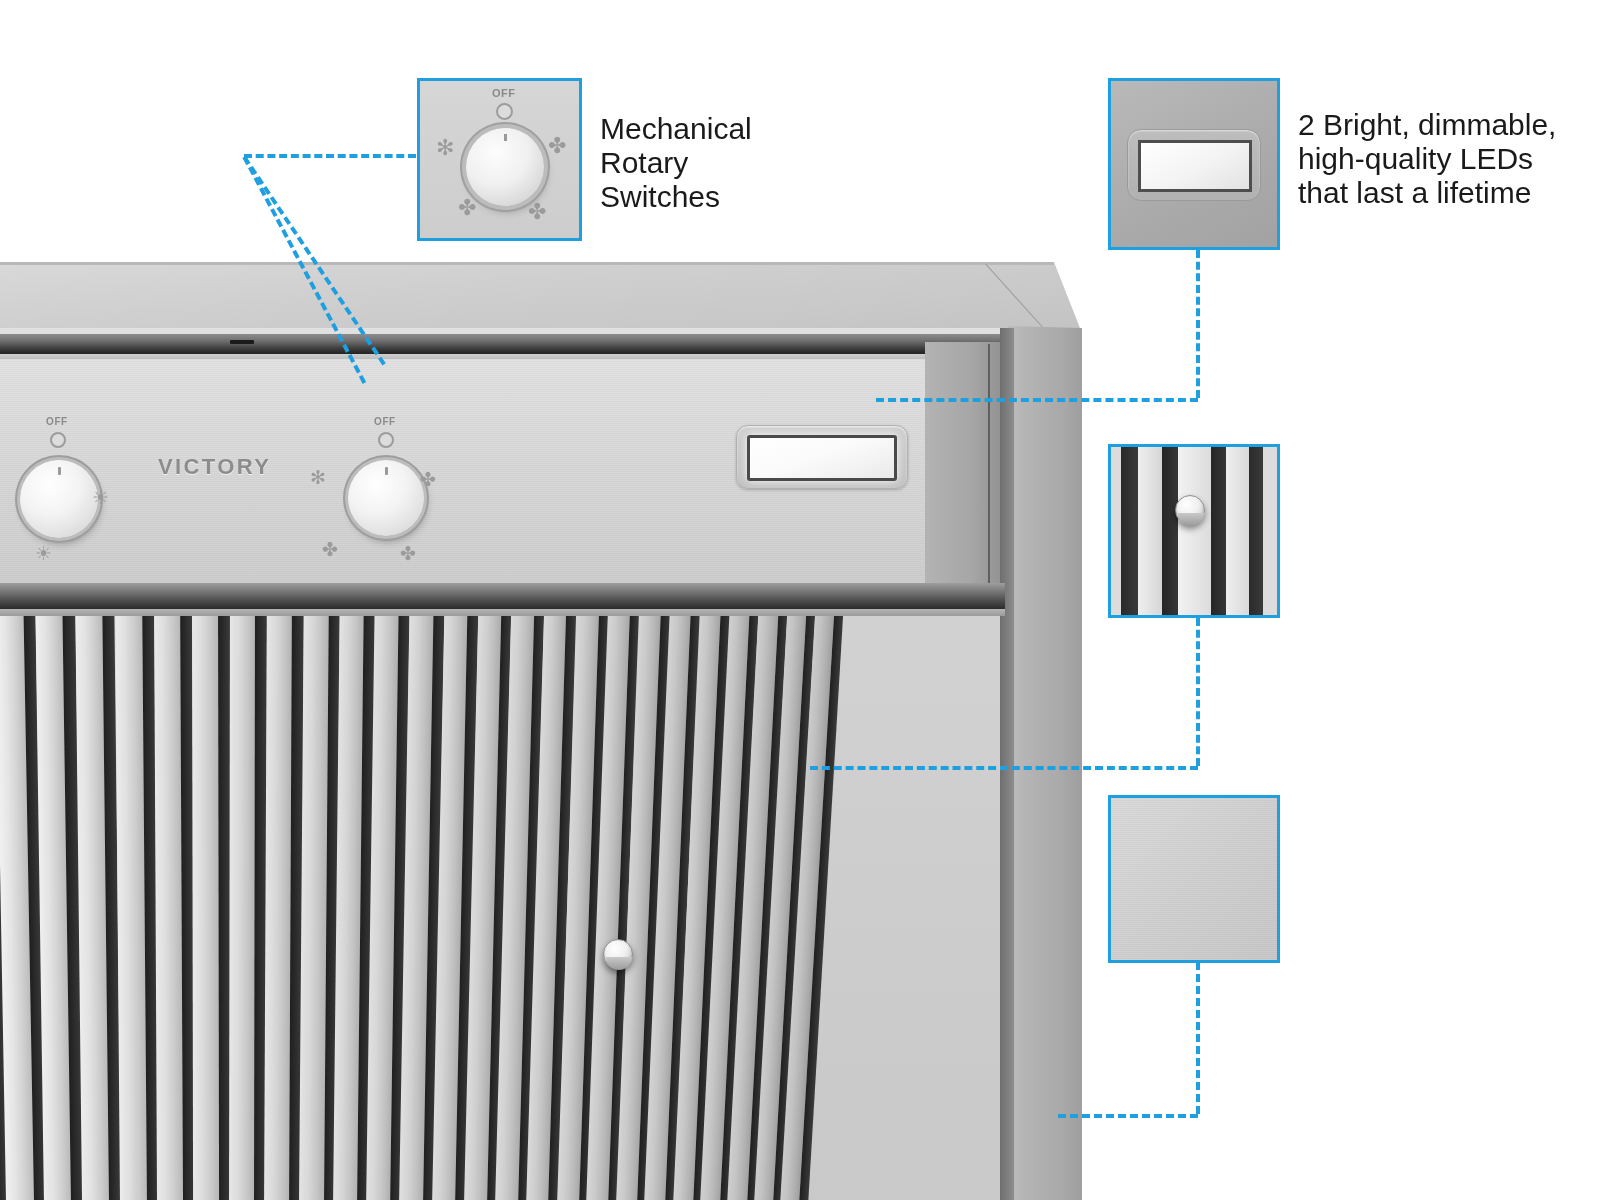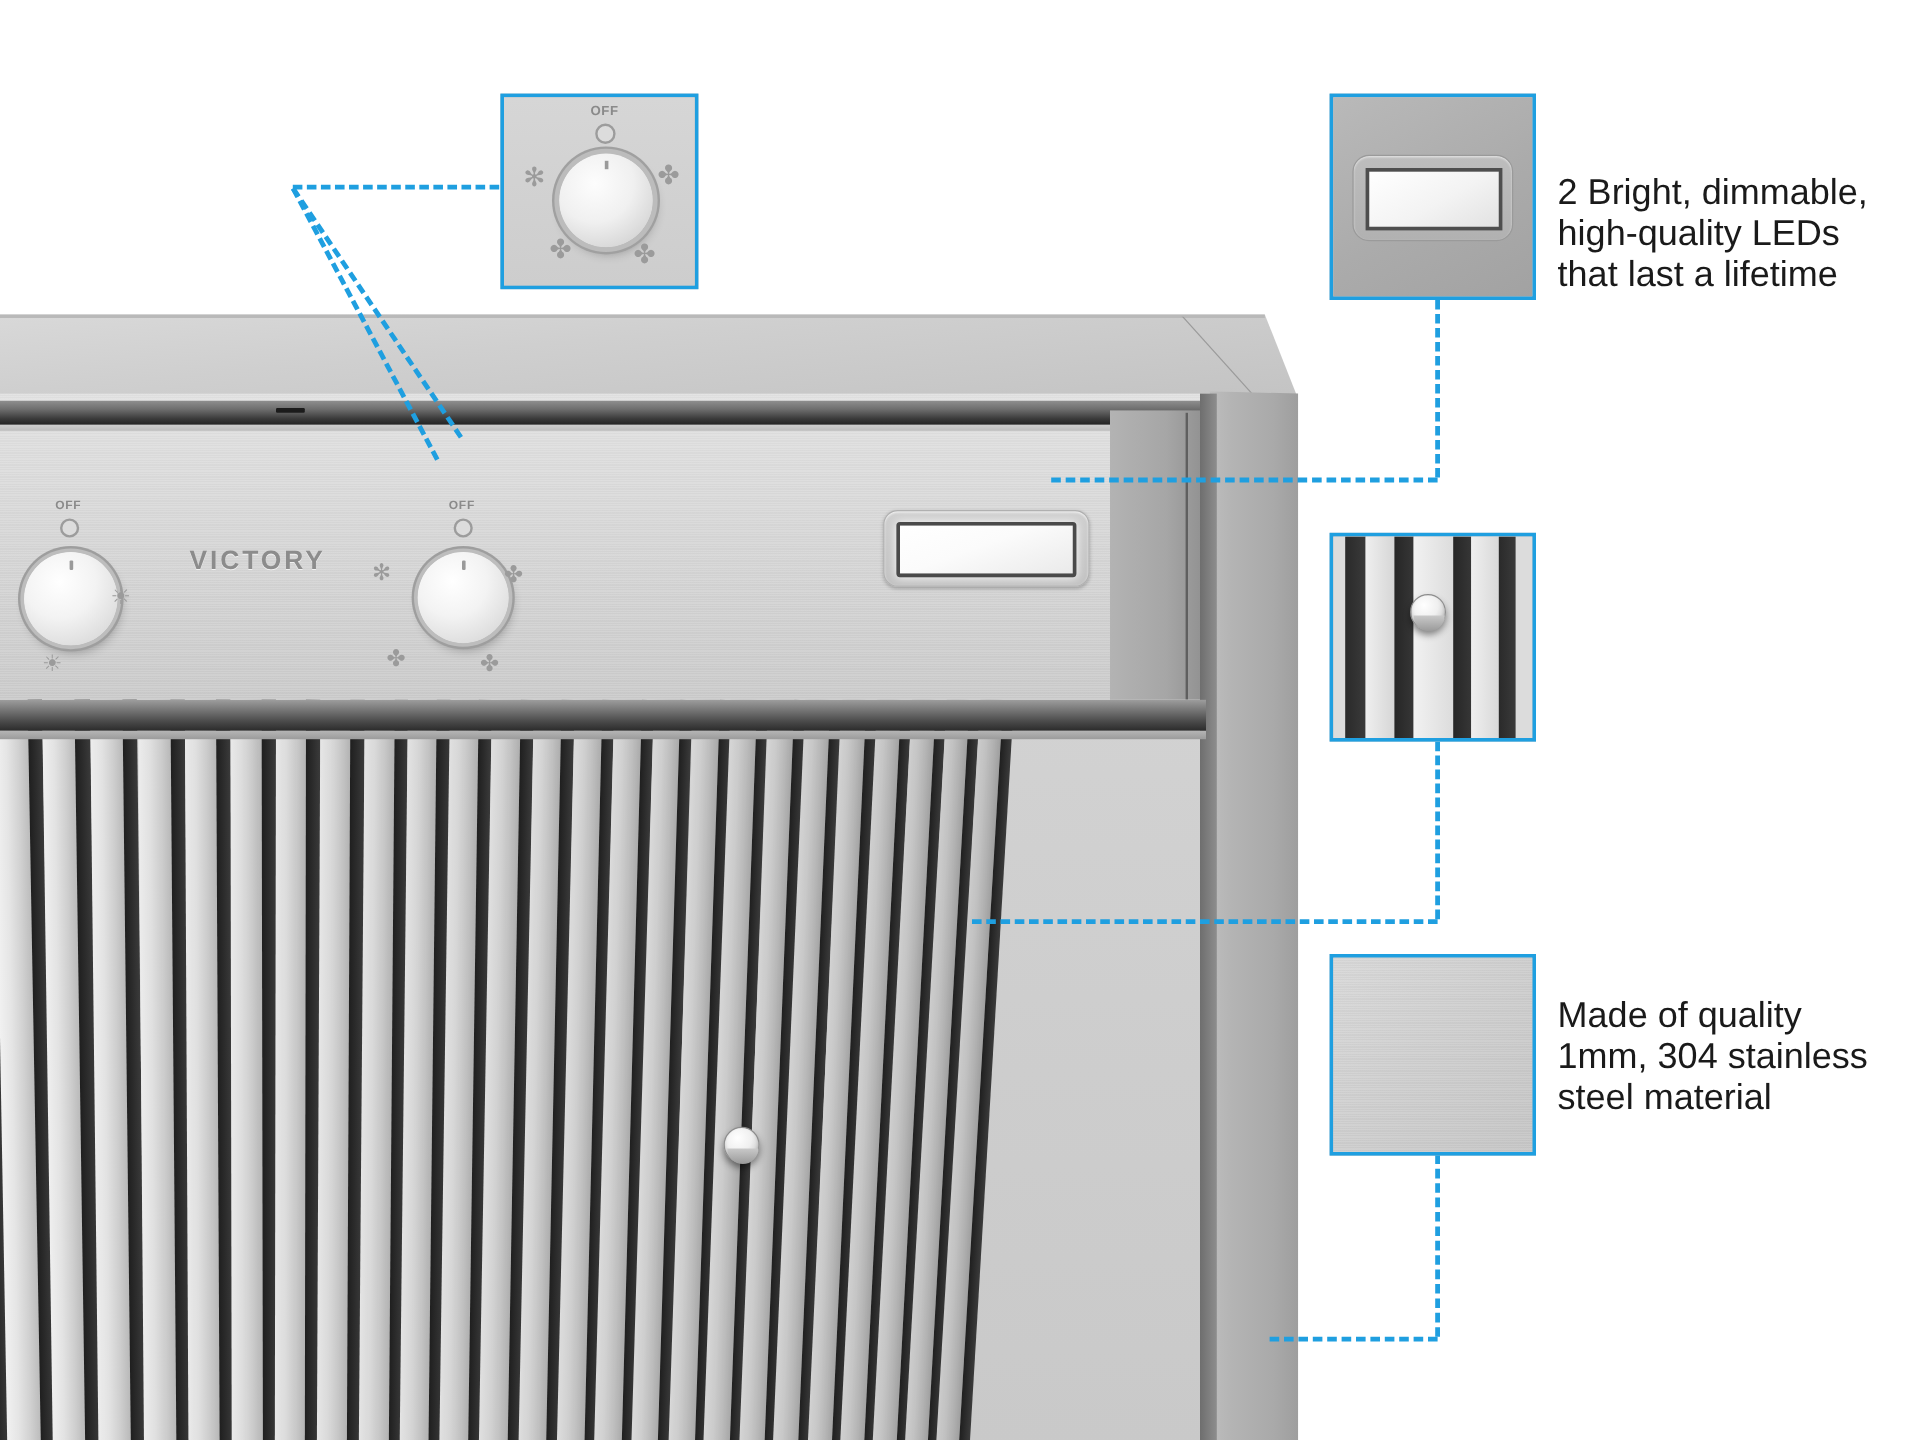--- a/index.html
+++ b/index.html
@@ -477,45 +477,45 @@
     <div class="zb1-offlbl">OFF</div>
     <div class="zb1-off"></div>
     <div class="zb1-knob">
       <div class="zb1-ptr"></div>
     </div>
     <div class="zb1-ico" style="left:16px; top:56px;">✻</div>
     <div class="zb1-ico" style="left:128px; top:54px;">✤</div>
     <div class="zb1-ico" style="left:38px; top:116px;">✤</div>
     <div class="zb1-ico" style="left:108px; top:120px;">✤</div>
   </div>
+  <div class="callout-text" style="left:600px; top:112px; width:300px;">Mechanical
+Rotary
+Switches</div>
 
   <div class="callout" style="left:1108px; top:78px; width:172px; height:172px;">
     <div class="zb2-bg"></div>
     <div class="zb2-housing">
       <div class="zb2-lens"></div>
     </div>
   </div>
-  <div class="callout-text" style="left:1298px; top:108px; width:300px;margin-top:36px;">2 Bright, dimmable,
+  <div class="callout-text" style="left:1298px; top:108px; width:300px;">2 Bright, dimmable,
 high-quality LEDs
 that last a lifetime</div>
 
   <div class="callout" style="left:1108px; top:444px; width:172px; height:174px;">
     <div class="zb3-bg"></div>
     <div class="zb3-slat" style="left:10px; width:17px; background:linear-gradient(90deg,#2a2a2a,#3a3a3a);"></div>
     <div class="zb3-slat" style="left:27px; width:24px; background:linear-gradient(90deg,#efefef,#d6d6d6);"></div>
     <div class="zb3-slat" style="left:51px; width:16px; background:linear-gradient(90deg,#262626,#363636);"></div>
     <div class="zb3-slat" style="left:67px; width:33px; background:linear-gradient(90deg,#f2f2f2,#dcdcdc);"></div>
     <div class="zb3-slat" style="left:100px; width:15px; background:linear-gradient(90deg,#262626,#363636);"></div>
     <div class="zb3-slat" style="left:115px; width:23px; background:linear-gradient(90deg,#efefef,#d9d9d9);"></div>
     <div class="zb3-slat" style="left:138px; width:14px; background:linear-gradient(90deg,#2a2a2a,#3a3a3a);"></div>
     <div class="grille-knob" style="left:64px; top:48px; width:30px; height:30px;"></div>
   </div>
 
   <div class="callout" style="left:1108px; top:795px; width:172px; height:168px;">
     <div class="zb4-bg">
       <div class="noise"></div>
     </div>
   </div>
-  <div class="callout-text" style="left:1298px; top:830px; width:300px;">Made of quality
-1mm, 304 stainless
-steel material</div>
 
 </div>
 
 </body></html>

